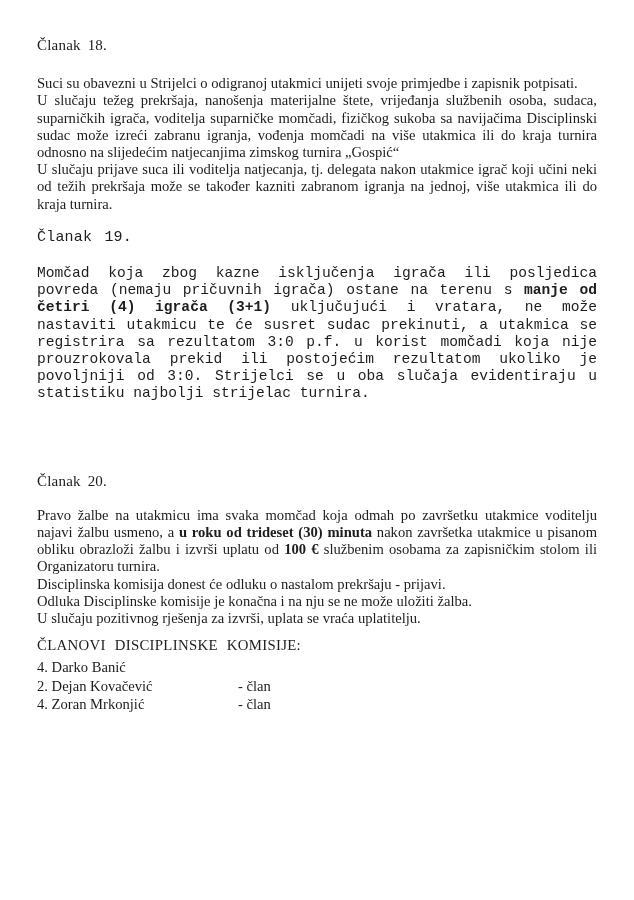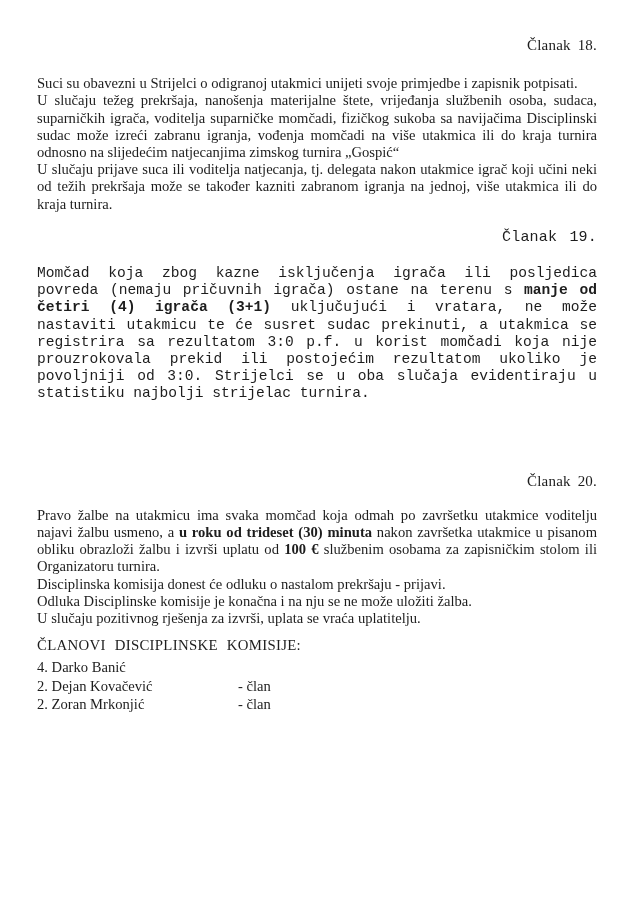--- a/index.html
+++ b/index.html
@@ -16,21 +16,21 @@
     background: #ffffff;
     color: #1d1d1d;
     font-family: "Liberation Serif", serif;
     font-size: 14.6px;
     line-height: 17.2px;
     overflow: hidden;
   }
   .article-title {
     font-size: 15px;
     font-weight: 400;
-    text-align: right;
+    text-align: left;
     margin: 0 0 21px 0;
     word-spacing: 3px;
     letter-spacing: 0.2px;
   }
   .article-body p {
     margin: 0;
     text-align: justify;
   }
   .article-body b {
     font-weight: 700;
@@ -93,18 +93,18 @@
   <section class="commission">
     <h3 class="commission-heading">ČLANOVI DISCIPLINSKE KOMISIJE:</h3>
     <div class="member-row">
       <span class="member-name">4. Darko Banić</span>
     </div>
     <div class="member-row">
       <span class="member-name">2. Dejan Kovačević</span>
       <span class="member-role">- član</span>
     </div>
     <div class="member-row">
-      <span class="member-name">2. Zoran Mrkonjić</span>
+      <span class="member-name">4. Zoran Mrkonjić</span>
       <span class="member-role">- član</span>
     </div>
   </section>
 
 </div>
 
 </body></html>

